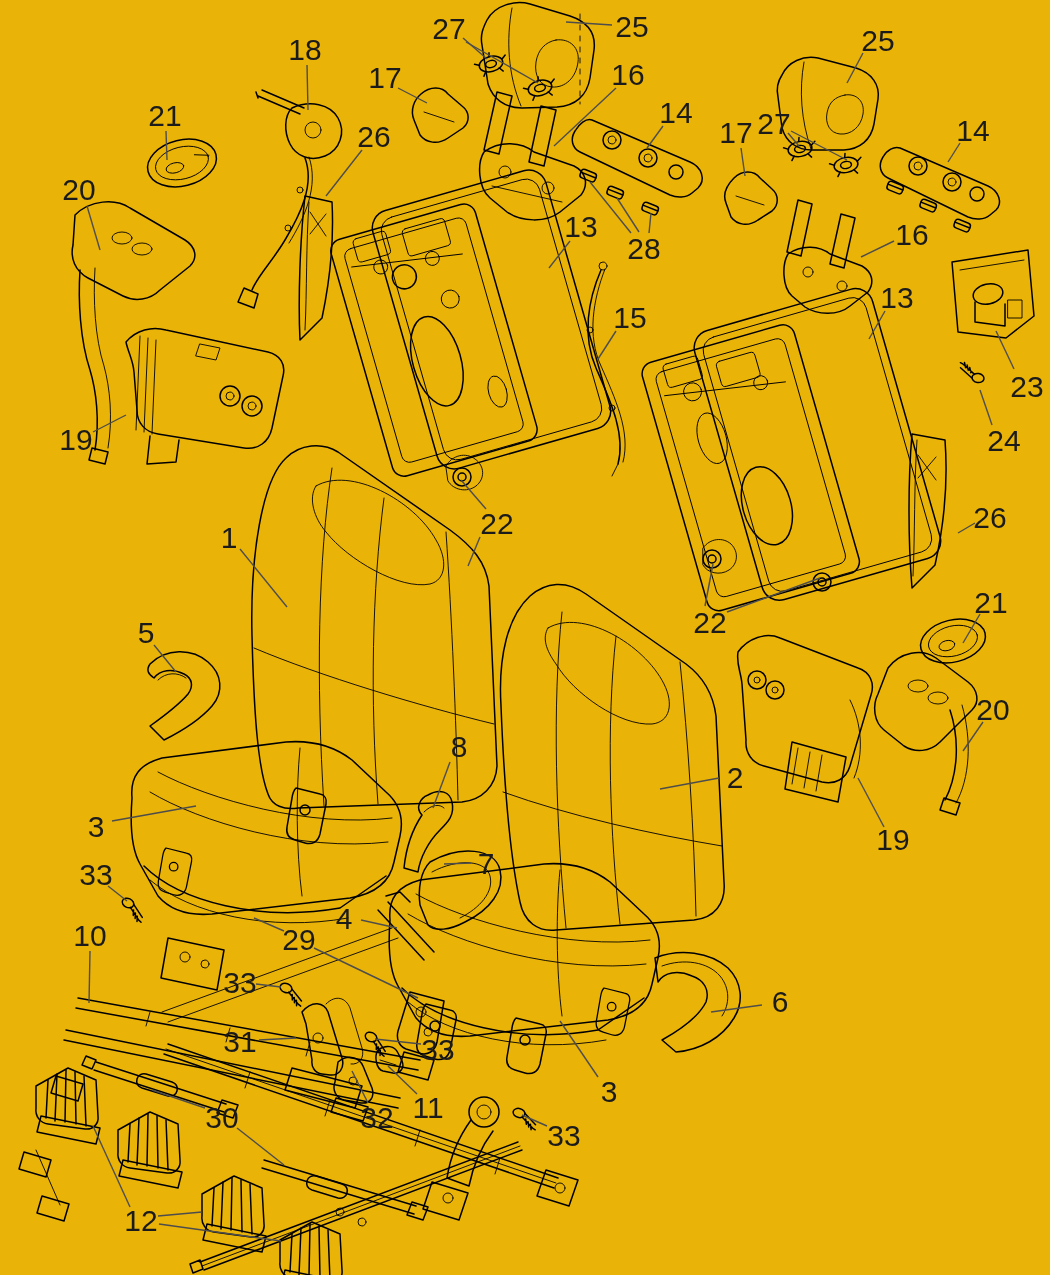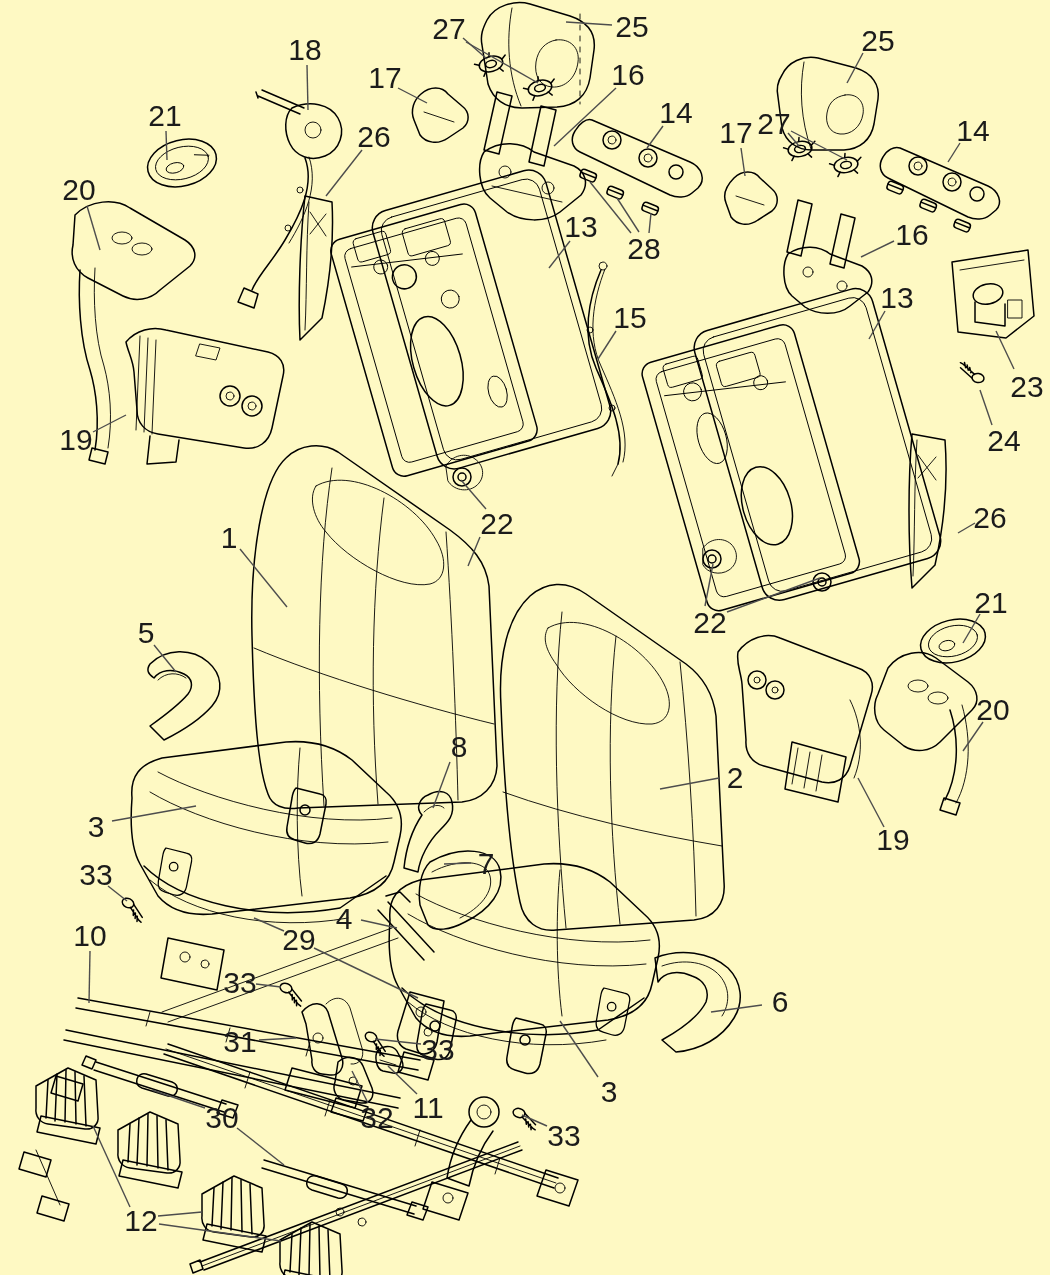--- a/index.html
+++ b/index.html
@@ -1,16 +1,16 @@
 <!DOCTYPE html>
 <html><head>
 <meta charset="utf-8">
 <style>
   html,body{margin:0;padding:0;background:#fff;}
-  .stage{position:relative;width:1050px;height:1275px;background:#fef9c3;overflow:hidden;}
+  .stage{position:relative;width:1050px;height:1275px;background:#eab308;overflow:hidden;}
   svg{display:block;}
   #parts{stroke:#000;fill:none;stroke-width:1.5;stroke-linecap:round;stroke-linejoin:round;}
   #parts .thin{stroke-width:0.9;}
   #callouts text{
     font-family:"Liberation Sans","DejaVu Sans",sans-serif;
     font-size:30px;
     fill:#1b1b1b;
     text-anchor:middle;
     dominant-baseline:central;
   }

